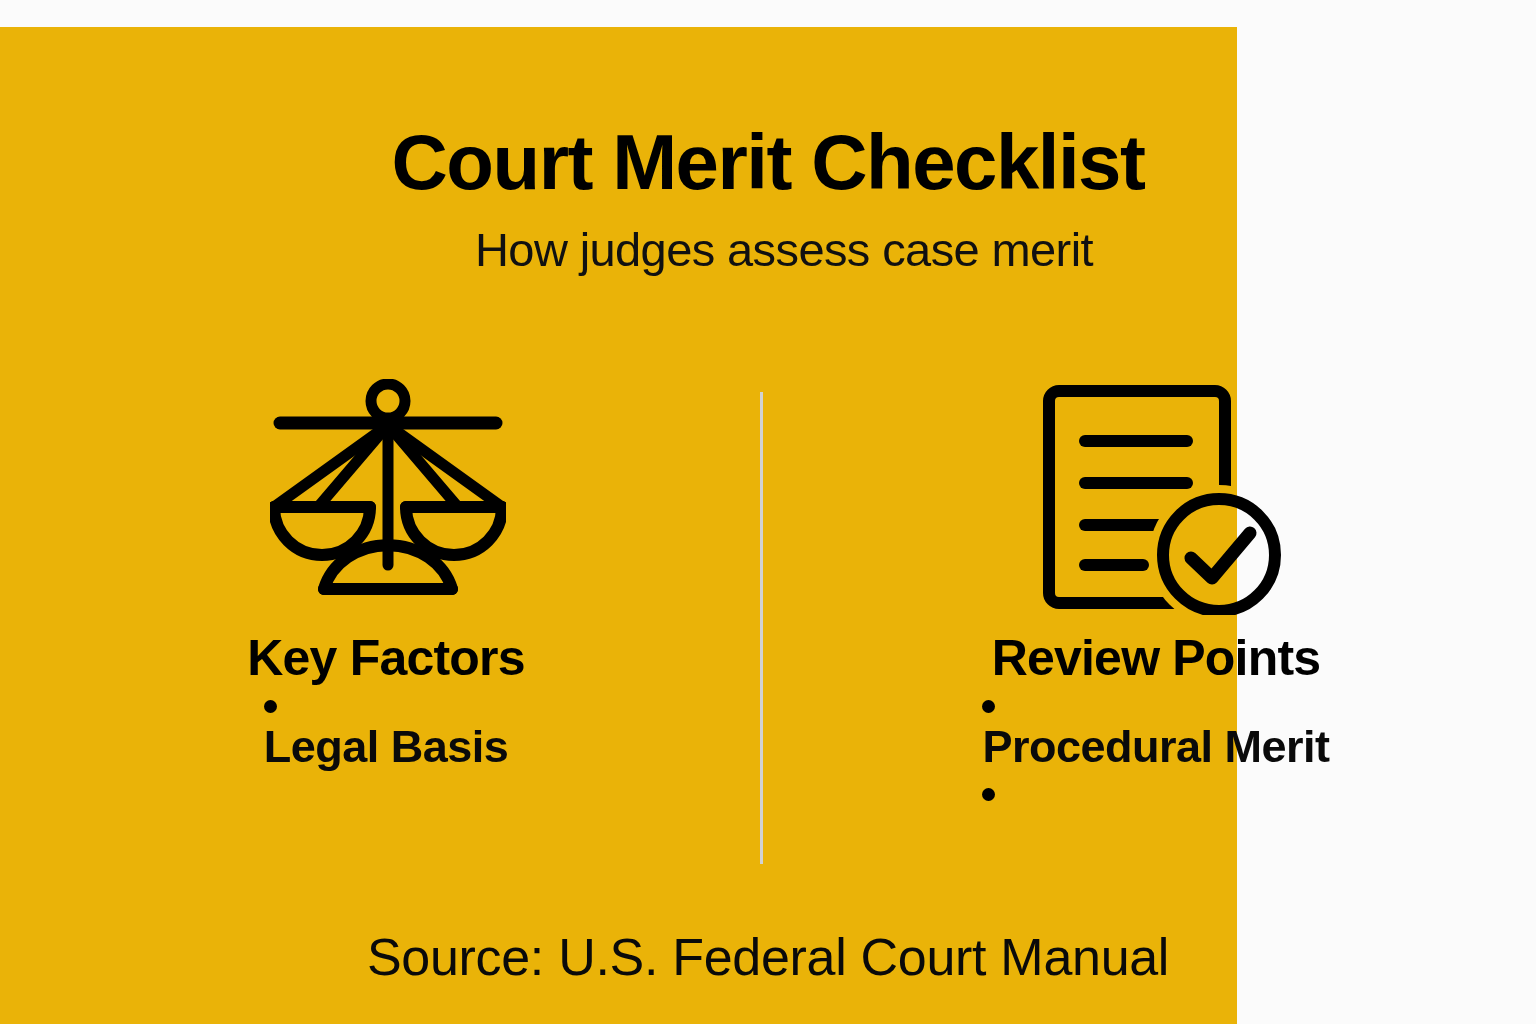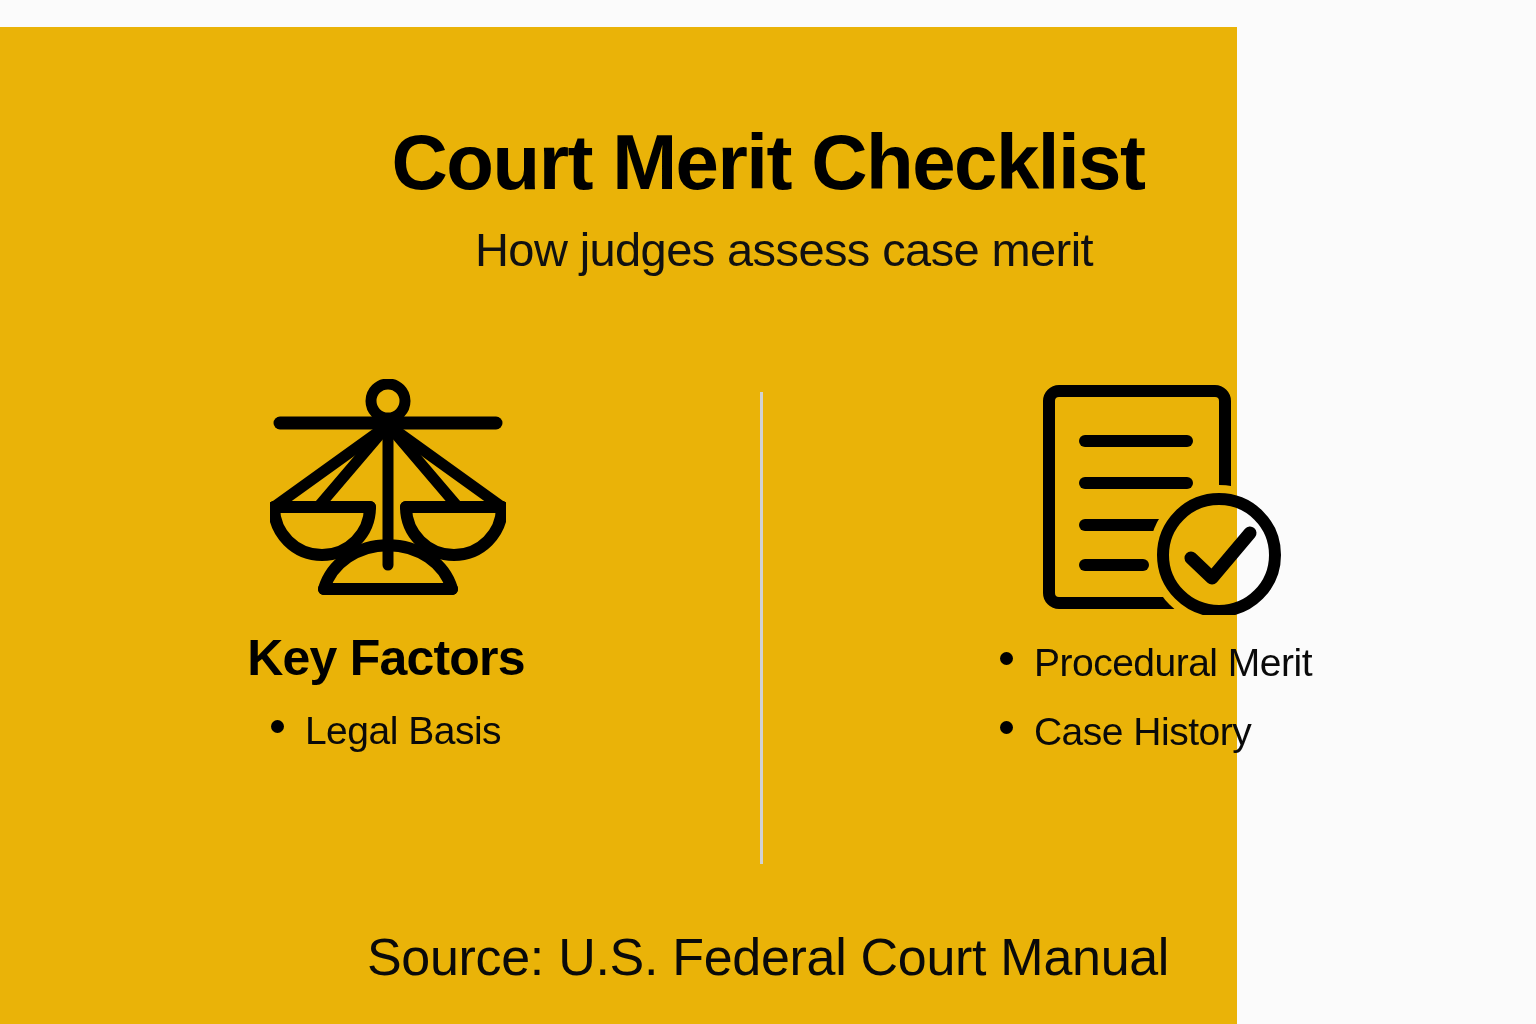--- a/index.html
+++ b/index.html
@@ -90,26 +90,27 @@
   }
 
   .bullets {
     list-style: none;
     margin: 28px 0 0 0;
     padding: 0;
   }
   .bullets li {
     display: flex;
     align-items: baseline;
-    font-size: 39px;
-    font-weight: 400;
+    font-size: 45px;
+    font-weight: 700;
     letter-spacing: -0.5px;
     line-height: 1.0;
     margin-bottom: 30px;
     color: #0a0a0a;
+    flex-direction: column;
   }
   .bullet-dot {
     width: 13px;
     height: 13px;
     border-radius: 50%;
     background: #000;
     flex: 0 0 auto;
     margin-right: 21px;
     position: relative;
     top: -11px;
@@ -203,28 +204,28 @@
             <line x1="48" y1="62" x2="150" y2="62" stroke="#000" stroke-width="12" stroke-linecap="round"></line>
             <line x1="48" y1="104" x2="150" y2="104" stroke="#000" stroke-width="12" stroke-linecap="round"></line>
             <line x1="48" y1="146" x2="136" y2="146" stroke="#000" stroke-width="12" stroke-linecap="round"></line>
             <line x1="48" y1="186" x2="106" y2="186" stroke="#000" stroke-width="12" stroke-linecap="round"></line>
           </g>
 
           <circle cx="182" cy="176" r="56" fill="none" stroke="#000" stroke-width="12"></circle>
           <polyline points="154,179 175,199 213,154" fill="none" stroke="#000" stroke-width="13" stroke-linecap="round" stroke-linejoin="round"></polyline>
         </svg>
       </div>
+      <h2 class="col-heading">Review Points</h2>
       <ul class="bullets">
         <li>
           <span class="bullet-dot"></span>
           <span>Procedural Merit</span>
         </li>
         <li>
           <span class="bullet-dot"></span>
-          <span>Case History</span>
         </li>
       </ul>
     </div>
 
   </div>
 
   <div id="source">Source: U.S. Federal Court Manual</div>
 
 </div>
 

